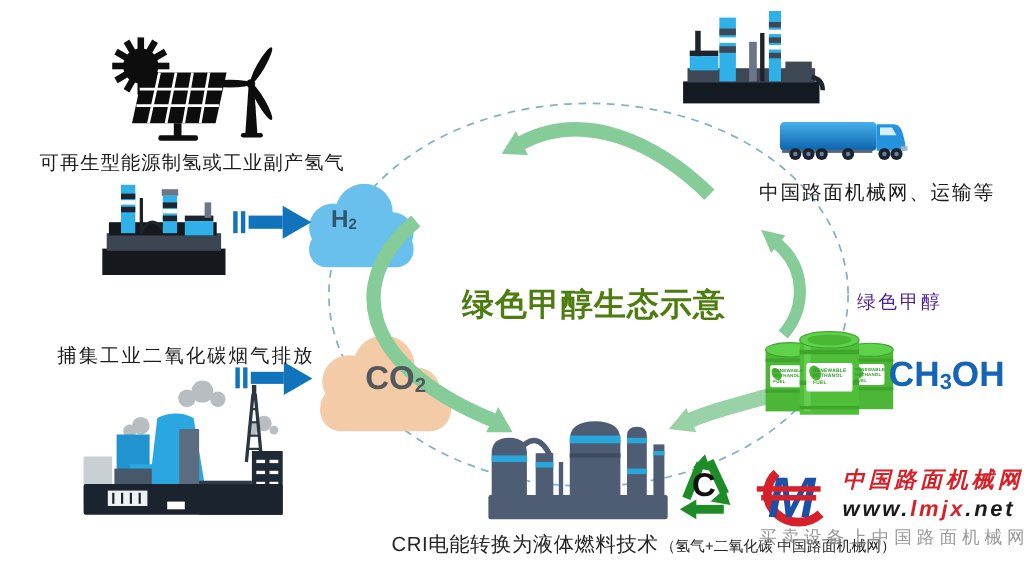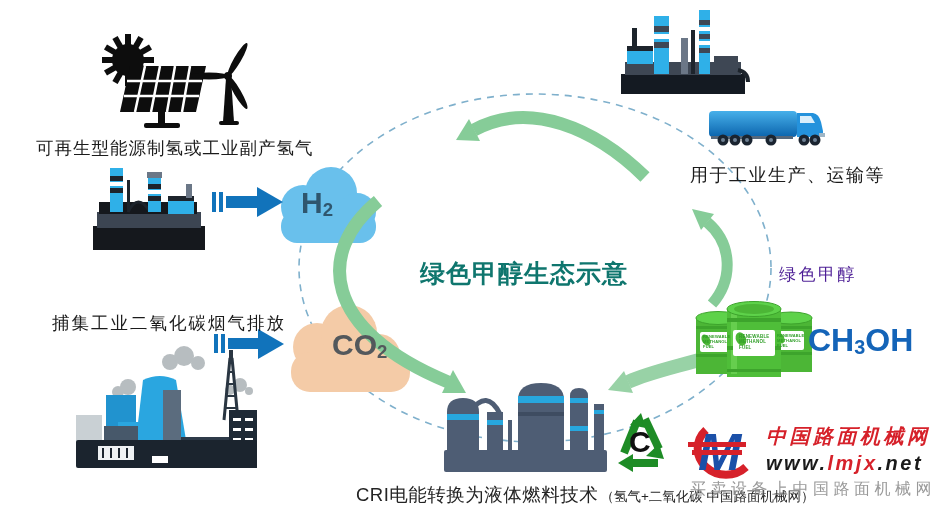--- a/index.html
+++ b/index.html
@@ -3,23 +3,23 @@
 <meta charset="utf-8">
 <style>
   html,body{margin:0;padding:0;background:#fff;}
   .stage{position:relative;width:937px;height:521px;background:#fff;overflow:hidden;
          font-family:"Liberation Sans","DejaVu Sans",sans-serif;color:#1c1c1c;}
   .abs{position:absolute;white-space:nowrap;}
   svg.layer{position:absolute;left:0;top:0;}
   .cap{font-size:17.5px;font-weight:500;letter-spacing:1px;color:#1b1b1b;}
   .cap2{font-size:17.5px;font-weight:500;letter-spacing:2px;color:#1b1b1b;}
   .cap3{font-size:18px;font-weight:500;letter-spacing:1.5px;color:#1b1b1b;}
-  .title{font-size:25px;font-weight:900;letter-spacing:1px;color:#0f766e;}
+  .title{font-size:29px;font-weight:900;letter-spacing:1px;color:#4d7c0f;}
   .gm-label{font-size:17px;font-weight:500;letter-spacing:2.5px;color:#4c1d95;}
-  .h2txt{font-size:30px;font-weight:800;color:#2f566e;}
+  .h2txt{font-size:22px;font-weight:800;color:#2f566e;}
   .co2txt{font-size:30px;font-weight:800;color:#53585c;}
   .sub{font-size:0.62em;vertical-align:-0.15em;font-weight:800;}
   .formula{font-size:32px;font-weight:800;color:#1464b8;}
   .recycle-c{font-size:30px;font-weight:900;color:#101010;}
   .cri{font-size:18.5px;font-weight:500;letter-spacing:0.5px;color:#242424;}
   .cri .paren{font-size:13.5px;margin-left:2px;letter-spacing:0;}
   .site-name{font-size:20px;font-weight:700;font-style:italic;letter-spacing:3.5px;color:#d6212a;}
   .site-url{font-size:20px;font-weight:700;font-style:italic;letter-spacing:2.5px;color:#1a1a1a;}
   .site-url .mid{color:#d6212a;}
   .wm{font-size:16px;letter-spacing:4.5px;color:rgba(135,135,135,0.85);}
@@ -306,21 +306,21 @@
   <div class="abs cap" style="left:36px;top:136px;">可再生型能源制氢或工业副产氢气</div>
 
   <div class="abs h2txt" style="left:301px;top:186px;"><span>H</span><span class="sub">2</span></div>
 
   <div class="abs cap2" style="left:52px;top:311px;">捕集工业二氧化碳烟气排放</div>
 
   <div class="abs co2txt" style="left:312px;top:328px;margin-left:20px;"><span>CO</span><span class="sub">2</span></div>
 
   <div class="abs title" style="left:420px;top:257px;">绿色甲醇生态示意</div>
 
-  <div class="abs cap3" style="left:690px;top:163px;">用于工业生产、运输等</div>
+  <div class="abs cap3" style="left:690px;top:163px;">中国路面机械网、运输等</div>
 
   <div class="abs gm-label" style="left:779px;top:263px;">绿色甲醇</div>
 
   <div class="abs formula" style="left:808px;top:322px;"><span>CH</span><span class="sub">3</span><span>OH</span></div>
 
   <div class="abs blabel bl-s" style="left:703px;top:335px;">
     <div>RENEWABLE</div>
     <div>METHANOL</div>
     <div>FUEL</div>
   </div>

